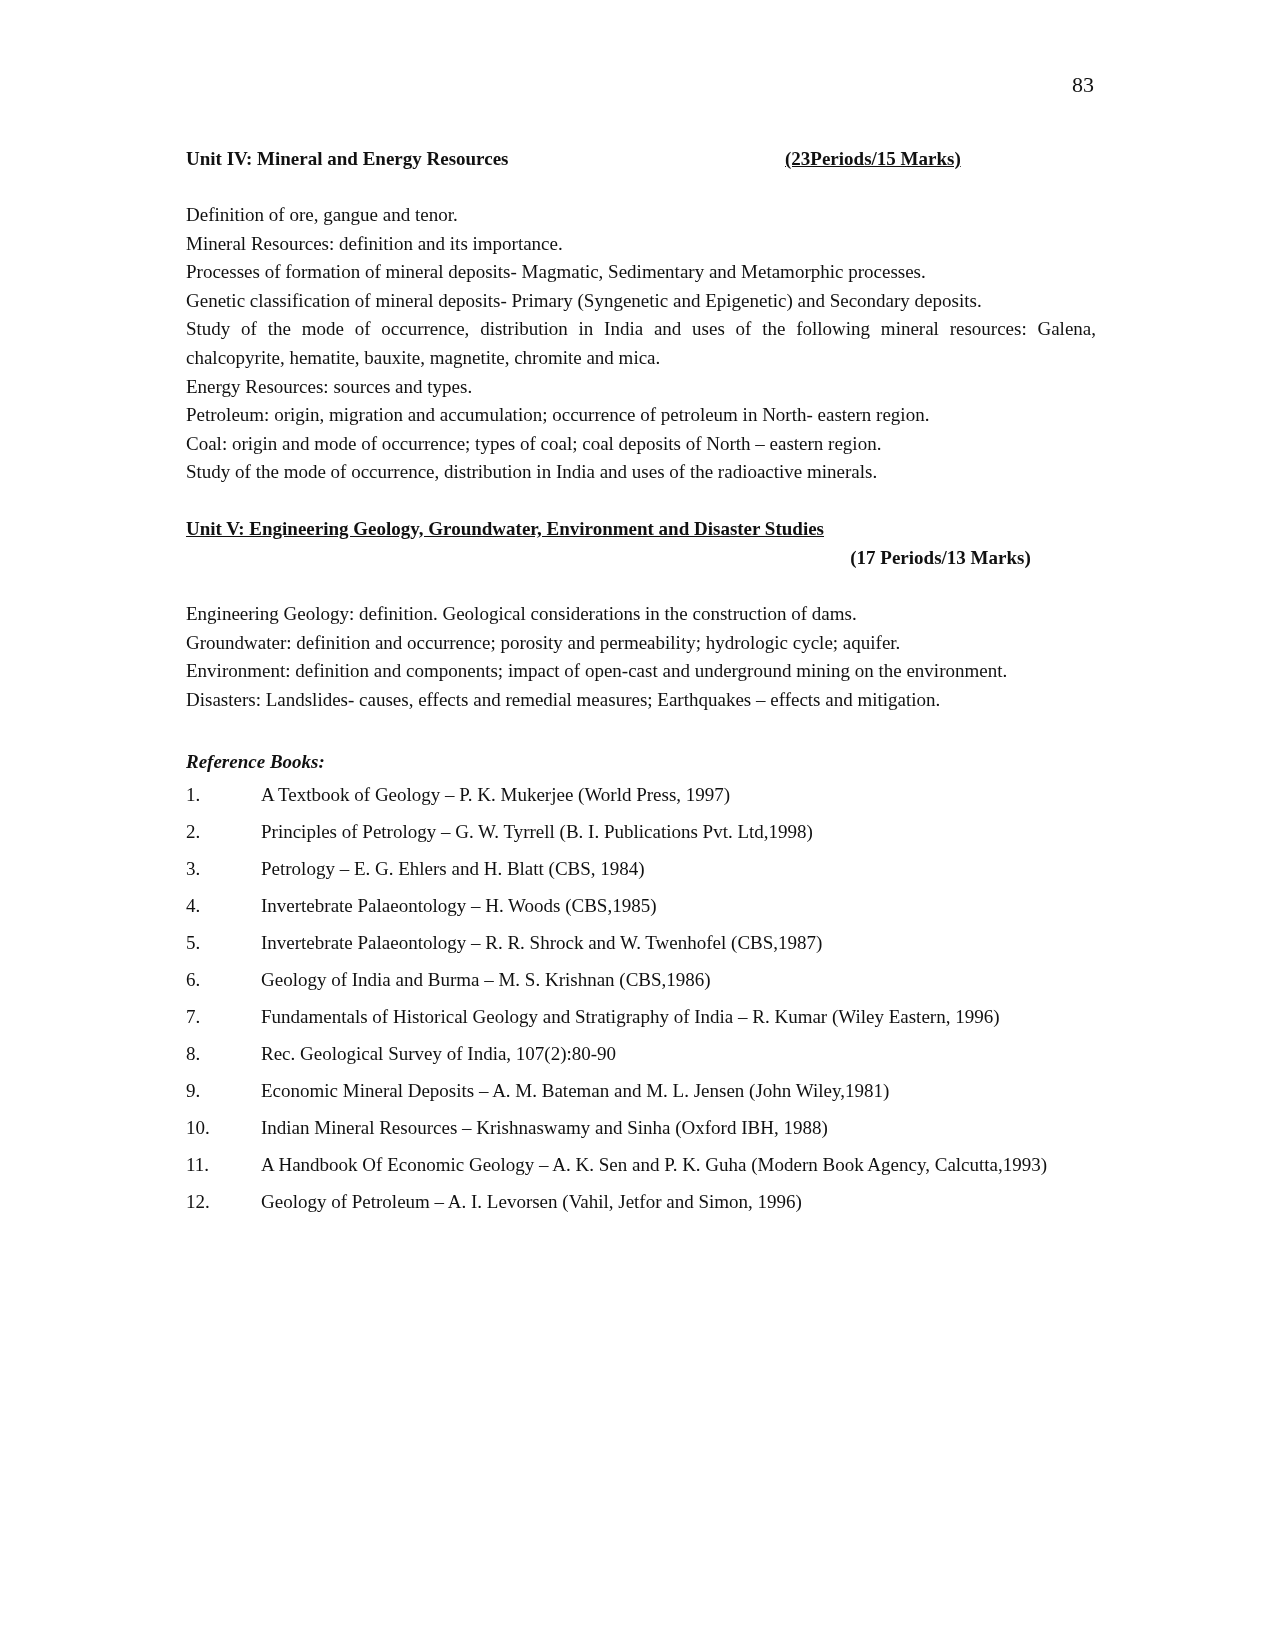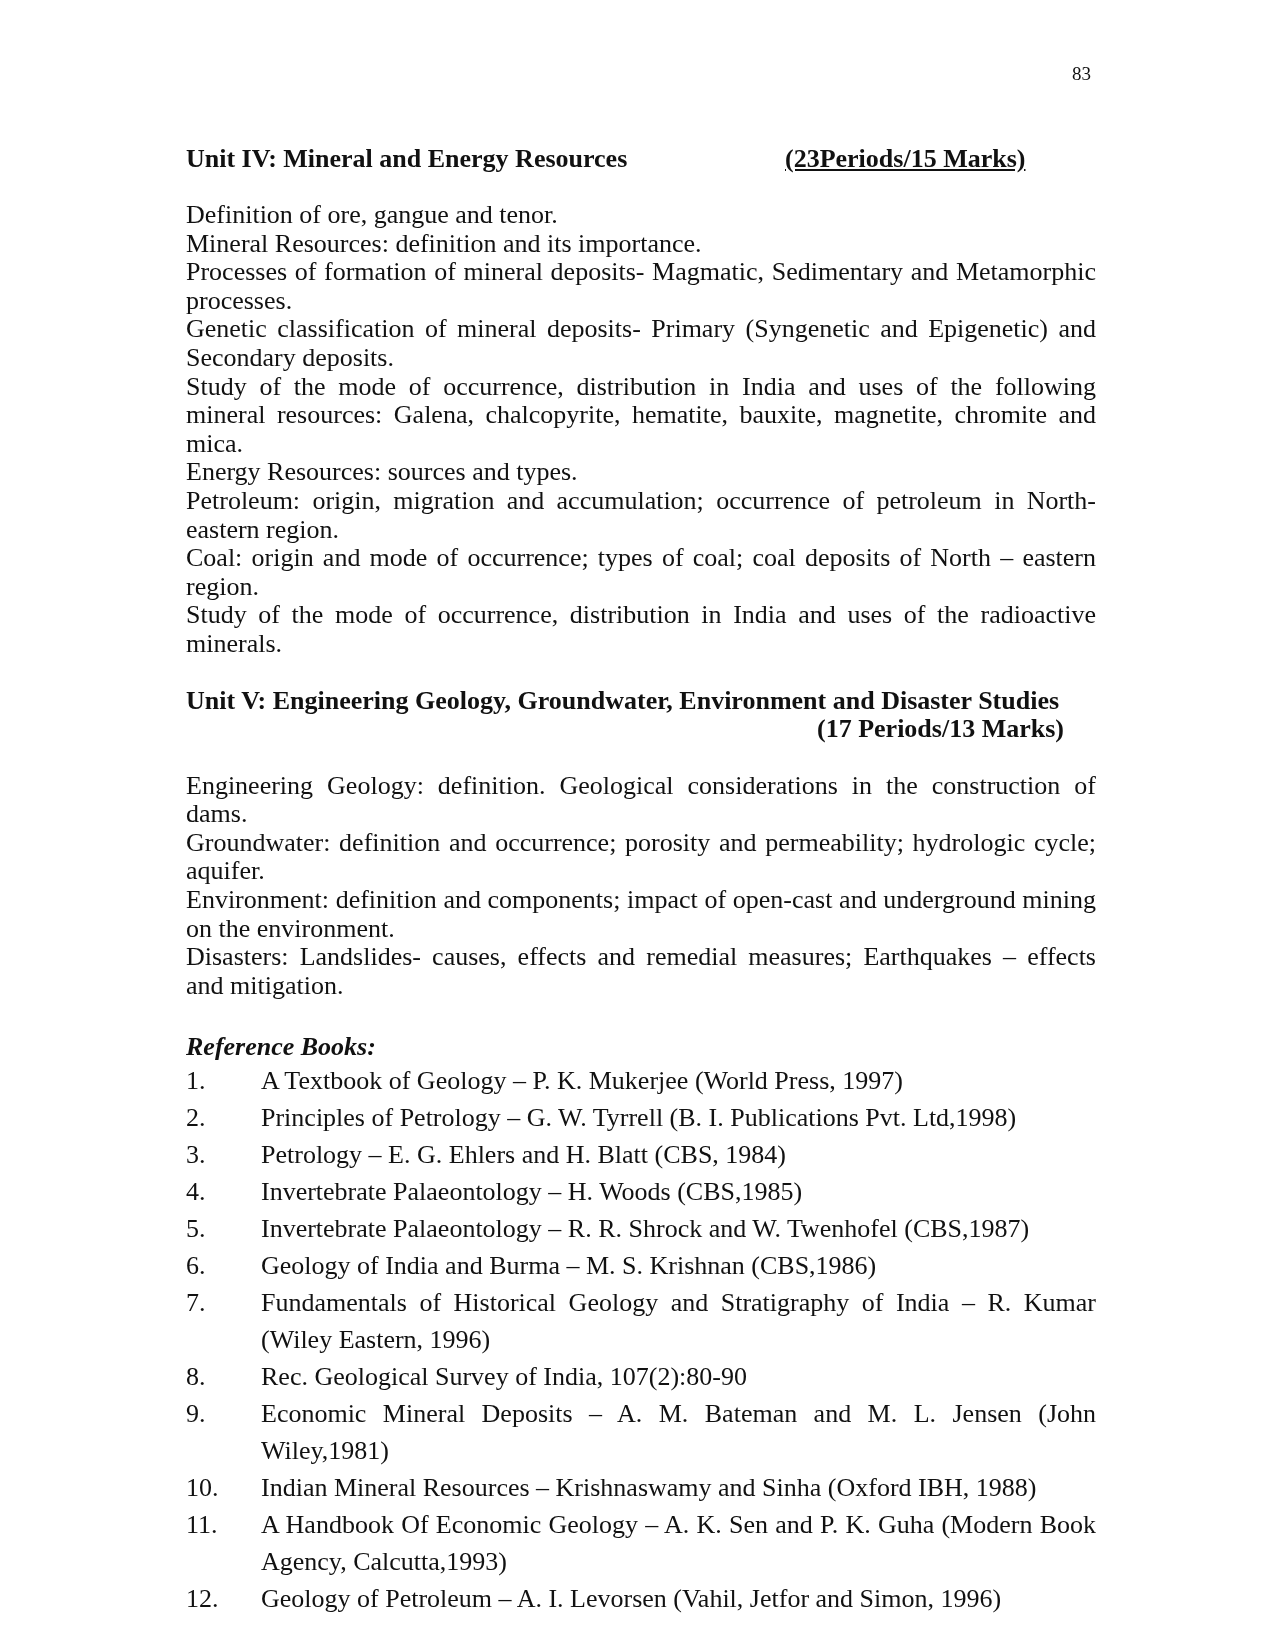--- a/index.html
+++ b/index.html
@@ -1,22 +1,22 @@
 <!DOCTYPE html>
 <html><head>
 <meta charset="utf-8">
 <style>
   html, body { margin: 0; padding: 0; background: #ffffff; }
   body { width: 1275px; height: 1651px; position: relative; overflow: hidden;
          font-family: "Liberation Serif", "DejaVu Serif", serif; color: #111; }
-  .page-number { position: absolute; top: 63px; left: 1072px; font-size: 19px; font-family: Liberation Serif, serif; }
-  .content { position: absolute; left: 186px; top: 145px; width: 910px; font-size: 26px; line-height: 28.6px; }
+  .page-number { position: absolute; top: 72px; left: 1072px; font-size: 22px; font-family: Liberation Serif, serif; }
+  .content { position: absolute; left: 186px; top: 145px; width: 910px; font-size: 19px; line-height: 28.6px; }
   .unit-head { font-weight: bold; position: relative; height: 28px; }
   .unit-head .marks { position: absolute; left: 599px; top: 0; text-decoration: underline; }
-  .unit5-title { font-weight: bold; }
+  .unit5-title { font-weight: bold; text-decoration: underline; }
   .unit5-marks { font-weight: bold; padding-left: 599px; text-align: center; }
   .para { text-align: justify; }
   .gap1 { height: 28px; }
   .refs-title { font-style: italic; font-weight: bold; margin-top: 5px; }
   .ref { display: flex; line-height: 37px; }
   .ref .num { width: 75px; flex: none; }
   .ref .txt { flex: 1; text-align: justify; }
 </style>
 </head>
 <body>

